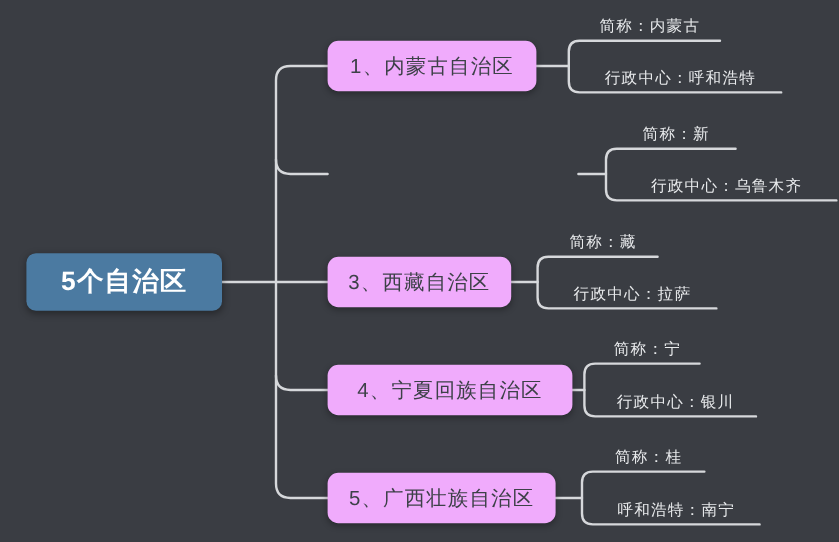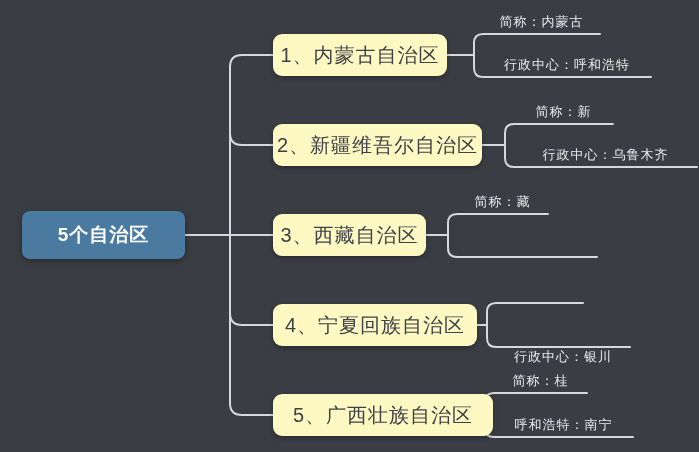--- a/index.html
+++ b/index.html
@@ -21,36 +21,36 @@
     fill: none;
     stroke-linecap: round;
   }
   .root-node {
     position: absolute;
     left: 22px; top: 211px;
     width: 163px; height: 48px;
     background: #4b7aa1;
     border-radius: 8px;
     color: #ffffff;
-    font-size: 19px;
+    font-size: 22px;
     font-weight: bold;
     letter-spacing: 1px;
     display: flex;
     align-items: center;
     justify-content: center;
     box-shadow: 0 2px 6px rgba(0,0,0,0.35);
     white-space: nowrap;
   }
   .topic {
     position: absolute;
     height: 42px;
-    background: #fef9c3;
+    background: #f0abfc;
     border-radius: 9px;
     color: #3d4148;
-    font-size: 20px;
+    font-size: 17px;
     letter-spacing: 1px;
     display: flex;
     align-items: center;
     justify-content: center;
     box-shadow: 0 2px 5px rgba(0,0,0,0.3);
     white-space: nowrap;
   }
   .leaf {
     position: absolute;
     height: 20px;
@@ -89,31 +89,32 @@
     <path d="M 459 325 H 487"></path>
     <path d="M 583 303 H 496 Q 487 303 487 312 V 338 Q 487 347 496 347 H 630"></path>
 
     <path d="M 463 415 H 485"></path>
     <path d="M 587 393 H 494 Q 485 393 485 402 V 428 Q 485 437 494 437 H 633"></path>
   </svg>
 
   <div class="root-node">5个自治区</div>
 
   <div class="topic" style="left:273px; top:34px;  width:174px;">1、内蒙古自治区</div>
-  <div class="topic" style="left:273px; top:124px; width:209px;">2、新疆维吾尔自治区</div>
   <div class="topic" style="left:273px; top:214px; width:153px;">3、西藏自治区</div>
   <div class="topic" style="left:273px; top:304px; width:204px;">4、宁夏回族自治区</div>
-  <div class="topic" style="left:273px; top:394px; width:220px;">5、广西壮族自治区</div>
+  <div class="topic" style="left:273px; top:394px; width:190px;">5、广西壮族自治区</div>
 
   <div class="leaf" style="left:483px; top:55px;  width:168px;">行政中心：呼和浩特</div>
   <div class="leaf" style="left:483px; top:12px;  width:117px;">简称：内蒙古</div>
 
   <div class="leaf" style="left:514px; top:102px; width:99px;">简称：新</div>
   <div class="leaf" style="left:514px; top:145px; width:183px;">行政中心：乌鲁木齐</div>
 
   <div class="leaf" style="left:457px; top:192px; width:91px;">简称：藏</div>
+  <div class="leaf" style="left:457px; top:235px; width:140px;">行政中心：拉萨</div>
 
-  <div class="leaf" style="left:496px; top:325px; width:134px;margin-top:22px;">行政中心：银川</div>
+  <div class="leaf" style="left:496px; top:281px; width:87px;">简称：宁</div>
+  <div class="leaf" style="left:496px; top:325px; width:134px;">行政中心：银川</div>
 
   <div class="leaf" style="left:494px; top:371px; width:93px;">简称：桂</div>
   <div class="leaf" style="left:494px; top:415px; width:139px;">呼和浩特：南宁</div>
 
 </div>
 
 </body></html>

